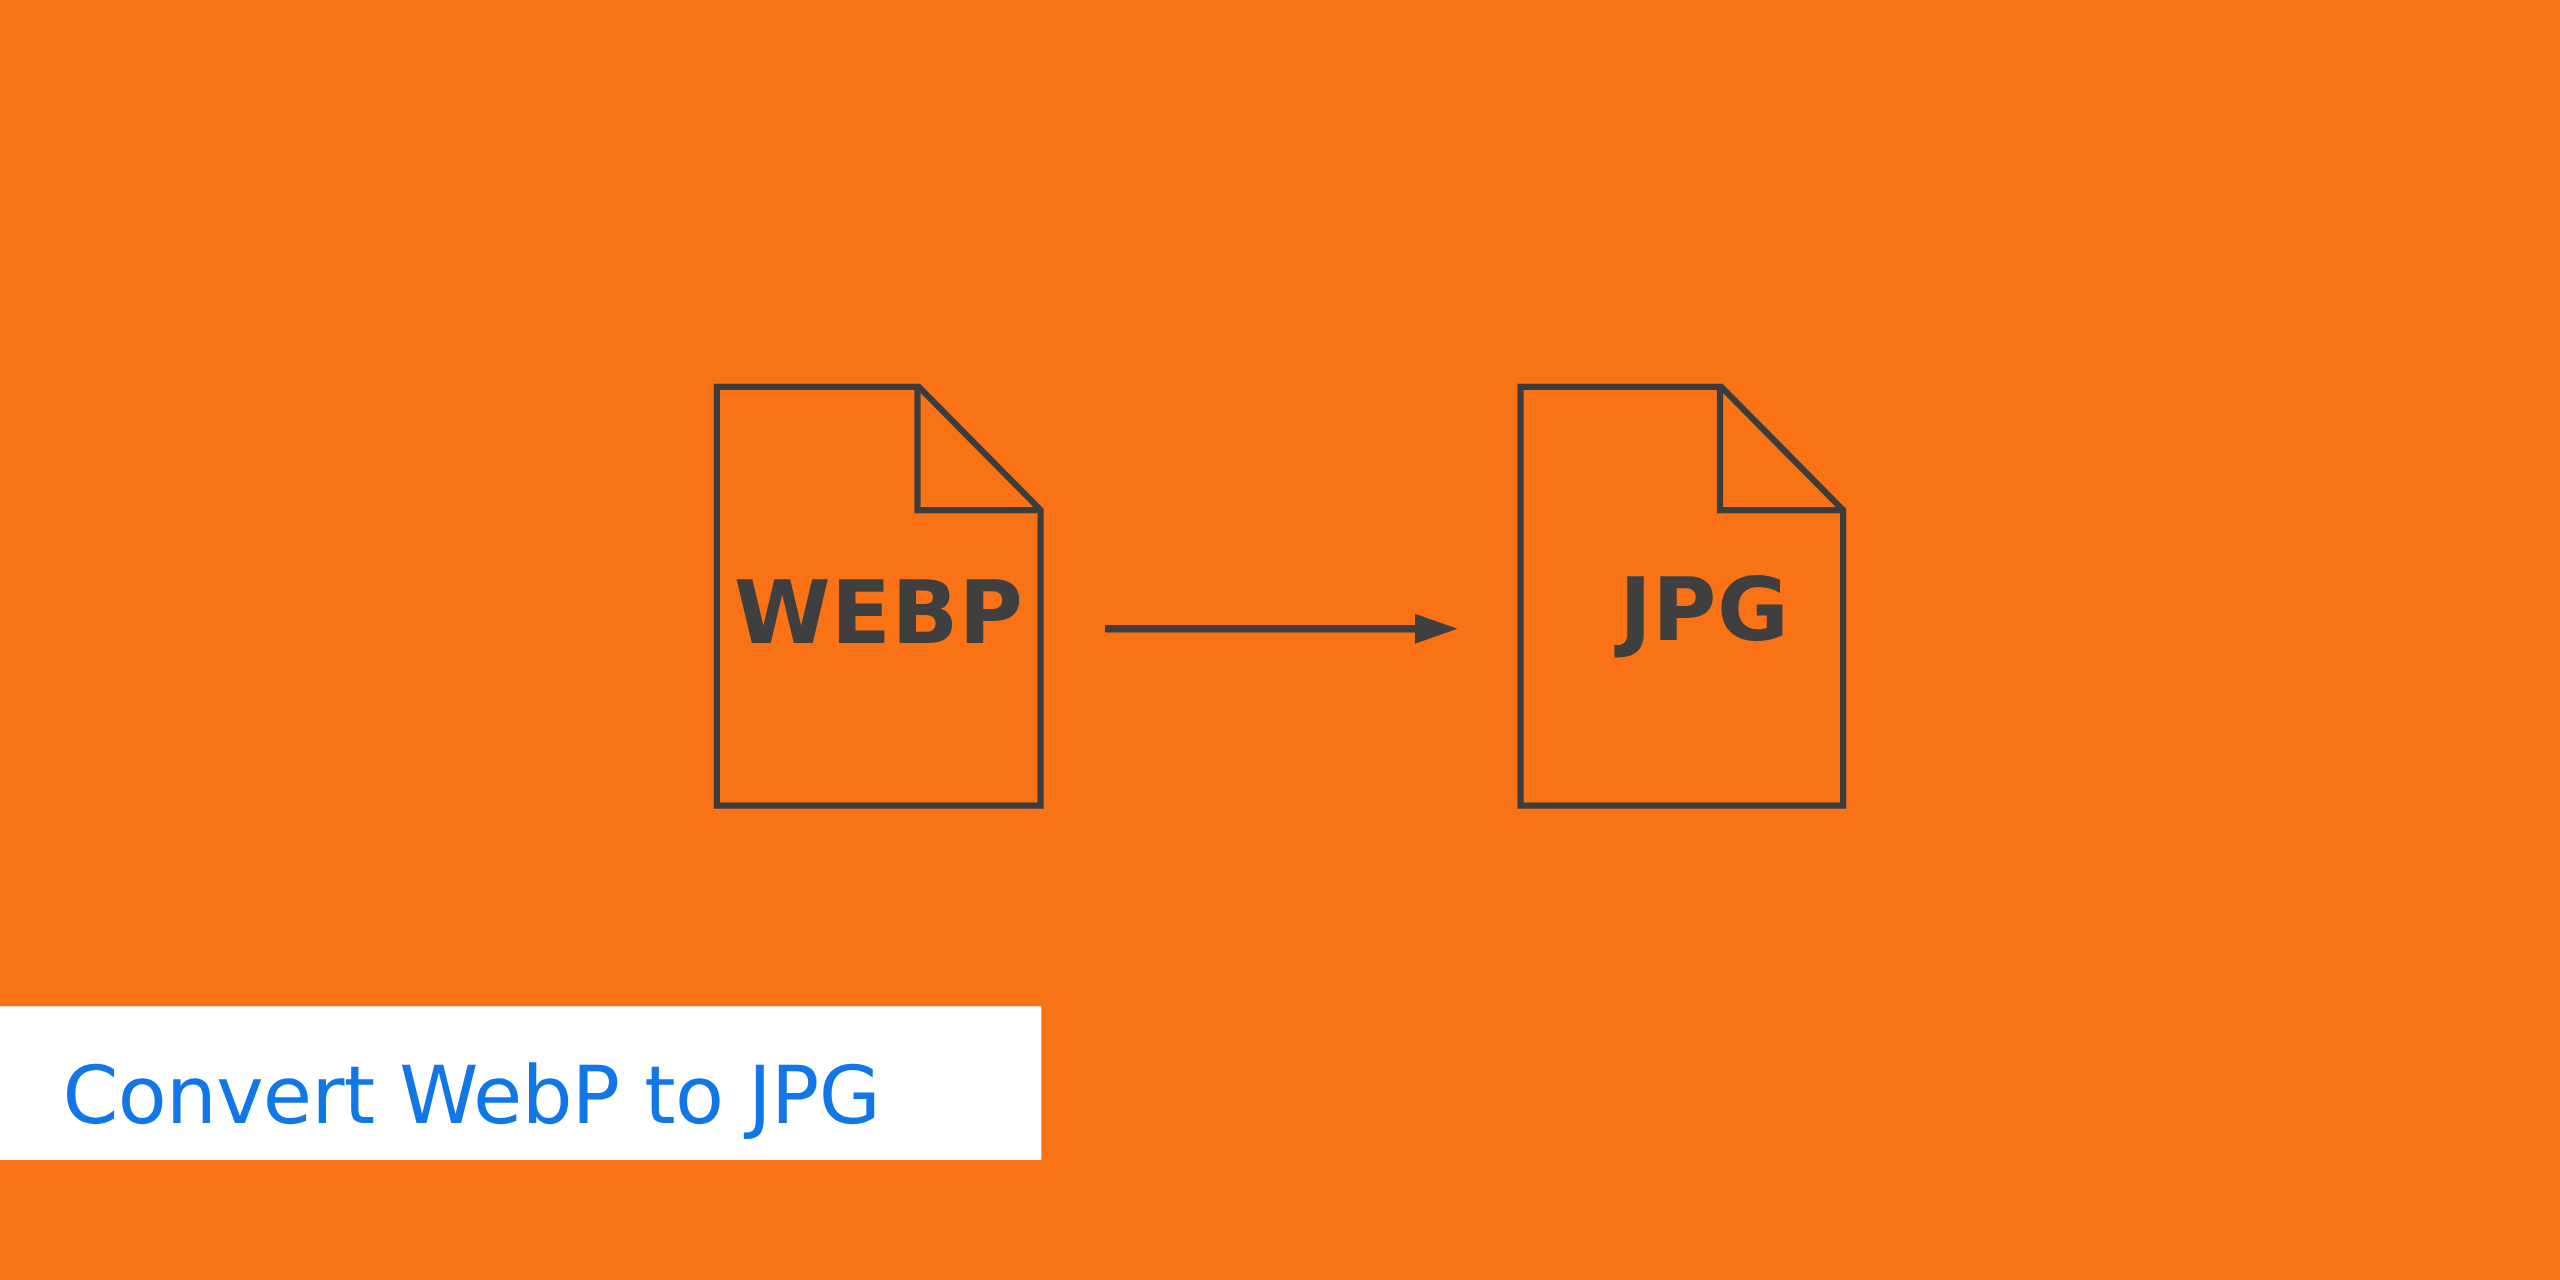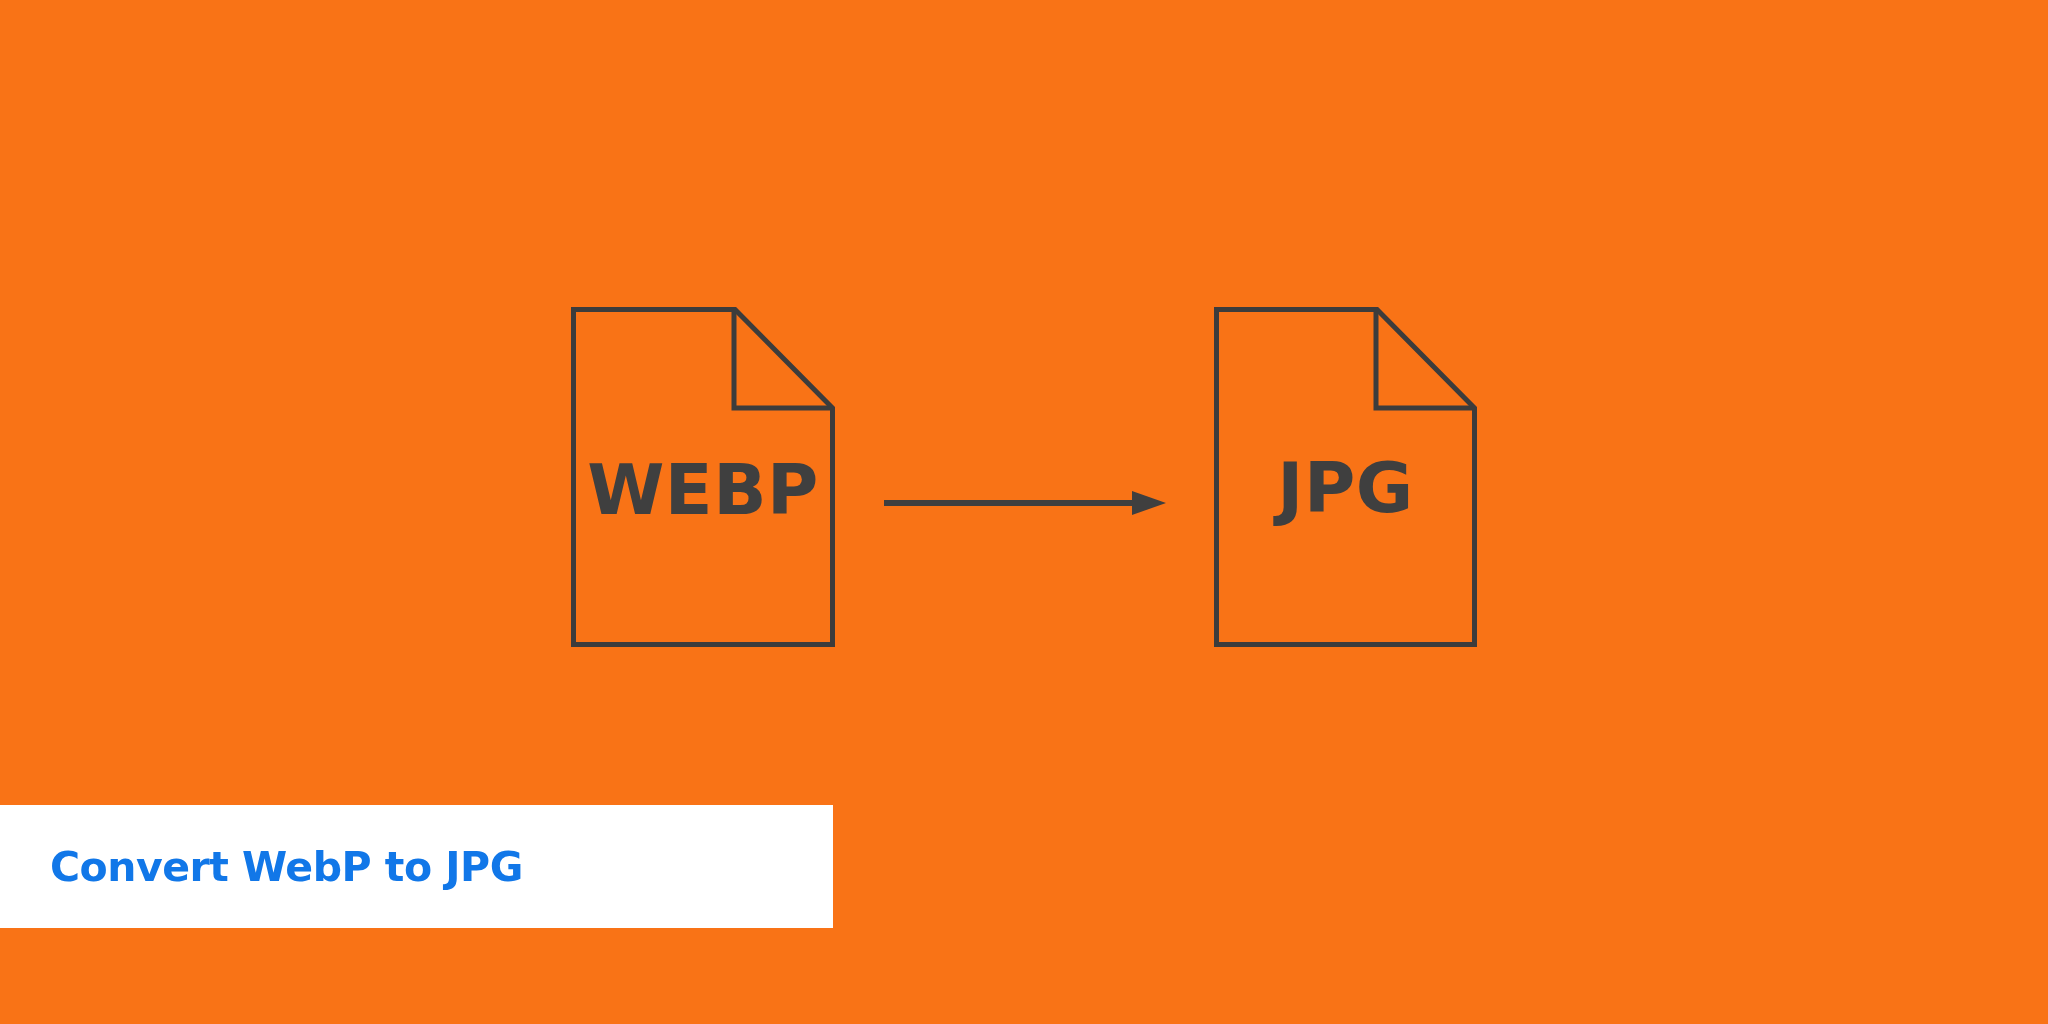--- a/index.html
+++ b/index.html
@@ -51,21 +51,21 @@
     width: 100%;
     top: 148px;
     text-align: center;
     font-size: 70px;
     font-weight: bold;
     line-height: 70px;
     color: #3f3f3f;
     letter-spacing: 0.5px;
     white-space: nowrap;
   }
-  .doc-jpg .doc-label { top: 146px; }
+  .doc-jpg .doc-label { top: 146px; margin-left: 18px; }
 
   
   .arrow {
     position: absolute;
     left: 880px;
     top: 483px;
     width: 292px;
     height: 40px;
   }
   .arrow svg {
@@ -80,23 +80,23 @@
     position: absolute;
     left: 0;
     top: 805px;
     width: 833px;
     height: 123px;
     background: #ffffff;
   }
   .caption-text {
     position: absolute;
     left: 50px;
-    top: 26px;
-    font-size: 41px;
-    font-weight: bold;
+    top: 36px;
+    font-size: 64px;
+    font-weight: normal;
     line-height: 72px;
     color: #1177e8;
     white-space: nowrap;
     letter-spacing: -0.5px;
   }
 </style>
 </head>
 <body>
 
 <div id="stage">

